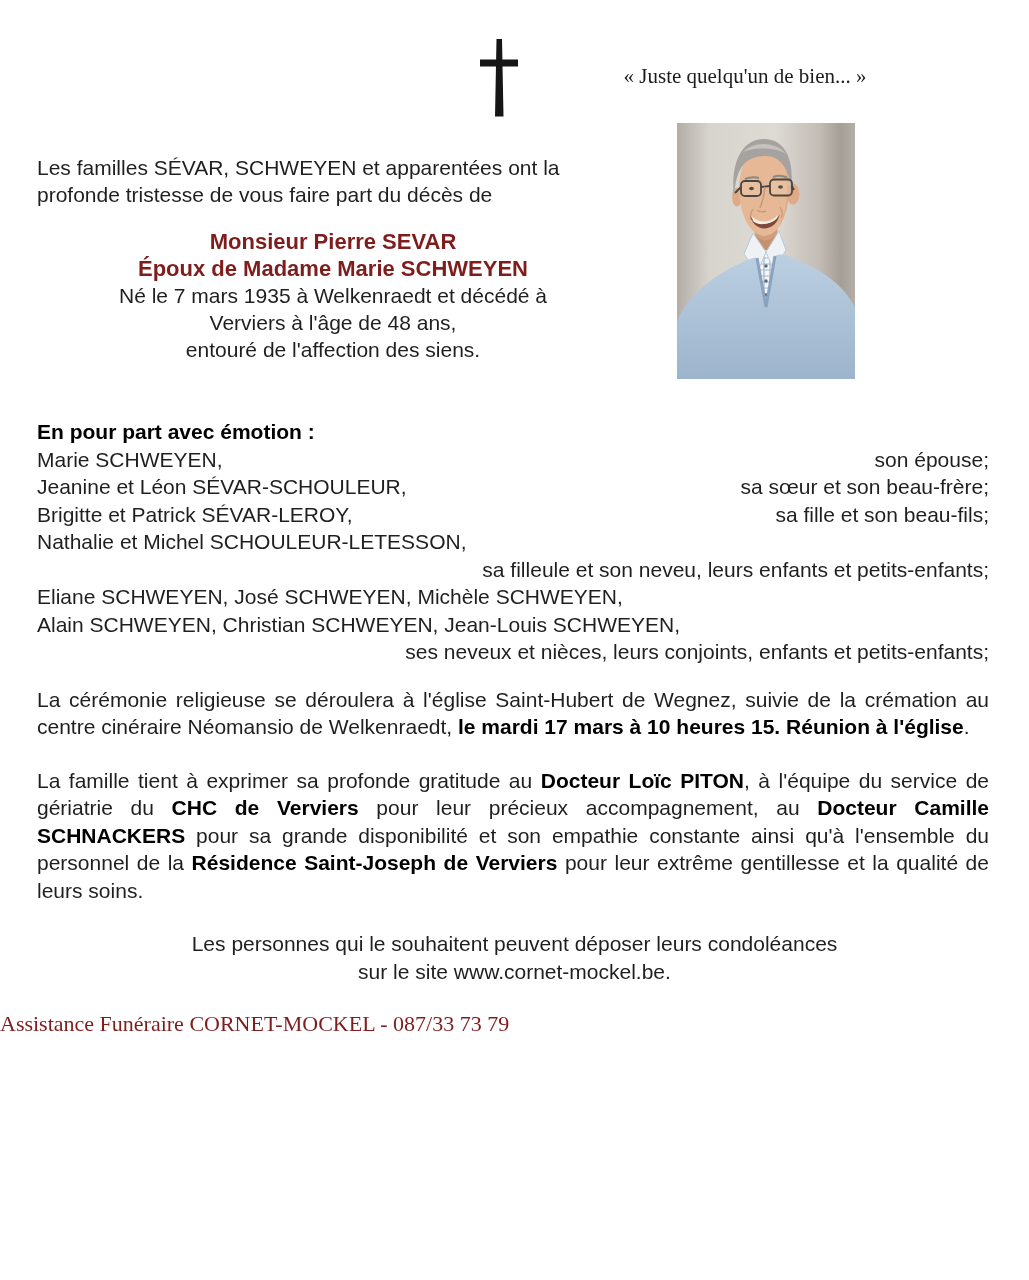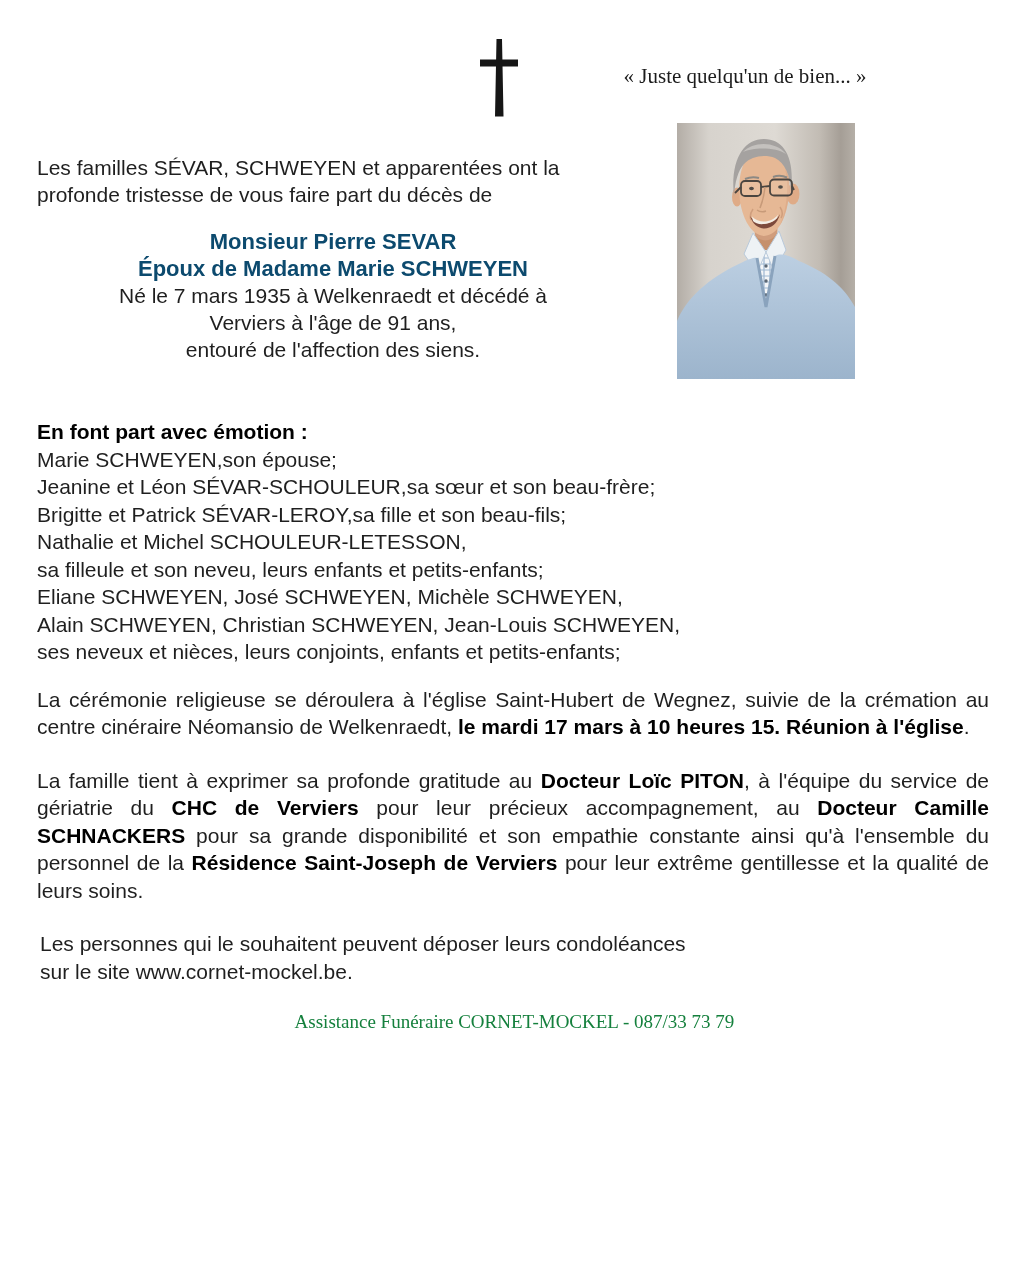--- a/index.html
+++ b/index.html
@@ -20,61 +20,61 @@
     text-align: center; white-space: nowrap;
   }
   .intro {
     position: absolute; left: 37px; top: 154px; width: 580px;
     font-size: 21px; line-height: 27px;
   }
   .name-block {
     position: absolute; left: 27px; top: 228px; width: 612px;
     text-align: center; line-height: 27px; font-size: 21px;
   }
-  .name-block .title-line { font-weight: bold; font-size: 22px; color: #0c4a6e; }
+  .name-block .title-line { font-weight: bold; font-size: 22px; color: #7f1d1d; }
   .photo-frame { position: absolute; left: 677px; top: 123px; width: 178px; height: 256px; }
 
   
   .family { width: 952px; margin: 0 0 0 37px; font-size: 21px; line-height: 27.5px; }
   .family-heading { font-weight: bold; color: #000; }
   .family-row { display: flex; justify-content: space-between; }
-  .family-row .rel { text-align: left; flex: 1; }
+  .family-row .rel { text-align: right; flex: 1; }
 
   
   .paragraphs { width: 952px; margin: 20px 0 0 37px; }
   .paragraphs p {
     font-size: 21px; line-height: 27.5px; text-align: justify;
     margin-bottom: 26px;
   }
 
   
-  .condolences { text-align: left; font-size: 21px; line-height: 27.5px; margin-top: 24px; padding-left: 40px; }
+  .condolences { text-align: center; font-size: 21px; line-height: 27.5px; margin-top: 24px; }
   .footer {
-    text-align: center; margin-top: 26px;
-    font-family: "Liberation Serif", serif; font-size: 19px; color: #15803d;
+    text-align: left; margin-top: 26px;
+    font-family: "Liberation Serif", serif; font-size: 22px; color: #7f1d1d;
   }
 </style>
 </head>
 <body>
 
 <div class="top-section">
 
   <svg class="cross" viewBox="0 0 38 78">
     <path d="M16.5,0 L22,0 L23.5,77.5 L15,77.5 Z M0,20.5 L38,20.5 L38,27.5 L0,27.5 Z" fill="#161616"></path>
   </svg>
 
   <div class="quote">« Juste quelqu'un de bien... »</div>
 
   <div class="intro">Les familles SÉVAR, SCHWEYEN et apparentées ont la profonde tristesse de vous faire part du décès de</div>
 
   <div class="name-block">
     <div class="title-line">Monsieur Pierre SEVAR</div>
     <div class="title-line">Époux de Madame Marie SCHWEYEN</div>
     <div>Né le 7 mars 1935 à Welkenraedt et décédé à</div>
-    <div>Verviers à l'âge de 91 ans,</div>
+    <div>Verviers à l'âge de 48 ans,</div>
     <div>entouré de l'affection des siens.</div>
   </div>
 
   <svg class="photo-frame" viewBox="0 0 178 256">
     <defs>
       <linearGradient id="bgG" x1="0" y1="0" x2="1" y2="0">
         <stop offset="0" stop-color="#b3ada6"></stop>
         <stop offset="0.18" stop-color="#d7d3cd"></stop>
         <stop offset="0.55" stop-color="#dedad4"></stop>
         <stop offset="0.8" stop-color="#c2bcb4"></stop>
@@ -119,21 +119,21 @@
       <path d="M115,63 L117,67" fill="none"></path>
     </g>
     <path d="M88,64 C87,74 85,80 83,85 M80,87 Q84,90 89,88" fill="none" stroke="#c79a79" stroke-width="1.5"></path>
     <path d="M76,86 Q72,92 74,97 M103,84 Q107,90 104,95" fill="none" stroke="#cf9e7d" stroke-width="1.5"></path>
     <path d="M73,93 C80,104 97,103 103,91 C98,110 78,110 73,93 Z" fill="#7d4a3c"></path>
     <path d="M75,93.5 C82,101 95,100 101,91.5 L100,95 C94,102 80,103 76,98 Z" fill="#f3eee6"></path>
   </svg>
 </div>
 
 <div class="family">
-  <div class="family-heading">En font part avec émotion :</div>
+  <div class="family-heading">En pour part avec émotion :</div>
   <div class="family-row">
     <span>Marie SCHWEYEN,</span>
     <span class="rel">son épouse;</span>
   </div>
   <div class="family-row">
     <span>Jeanine et Léon SÉVAR-SCHOULEUR,</span>
     <span class="rel">sa sœur et son beau-frère;</span>
   </div>
   <div class="family-row">
     <span>Brigitte et Patrick  SÉVAR-LEROY,</span>

